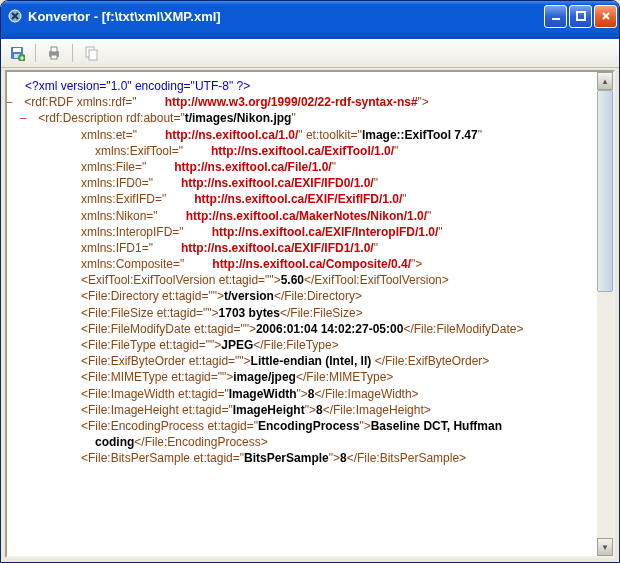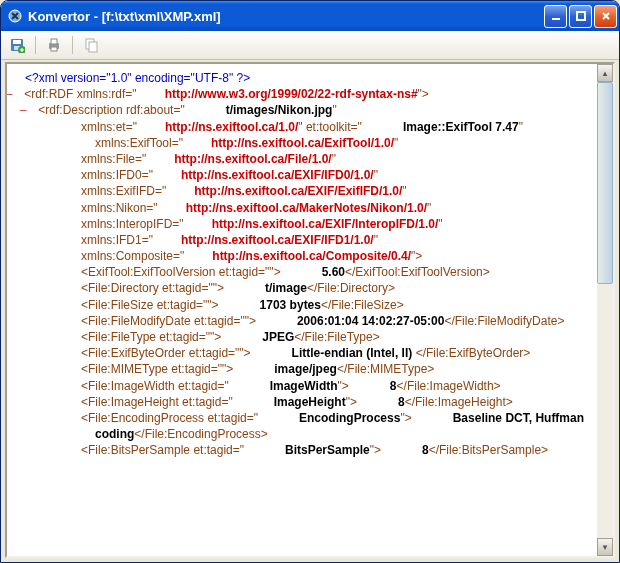--- a/index.html
+++ b/index.html
@@ -19,21 +19,21 @@
     box-sizing: border-box;
     display: flex;
     flex-direction: column;
     background: #ece9d8;
   }
   .titlebar {
     height: 30px;
     background: linear-gradient(to bottom, #3f8cf3 0%, #0c5ad6 10%, #0c5ad6 80%, #064bc1 100%);
     display: flex;
     align-items: center;
-    padding: 0 2px 0 6px;
+    padding: 0 2px 8px 6px;
     color: #fff;
     font-weight: bold;
     font-size: 13px;
   }
   .titlebar .app-icon {
     width: 16px;
     height: 16px;
     margin-right: 5px;
     display: flex;
     align-items: center;
@@ -126,21 +126,21 @@
   }
   .sb-track { flex:1; }
   .dash {
     color: #c04040;
     display:inline-block;
     width: 10px;
     text-align:center;
   }
   .t-blue { color: #0000cc; }
   .t-red { color: #cc0000; margin-left: 28px; }
-  .t-black { color: #000; font-weight: bold; margin-left: 41px; }
+  .t-black { color: #000; font-weight: bold; }
   .t-brown { color: #8b4513; }
   .row { padding-left: 14px; text-indent:-14px;}
   .i1 { margin-left: 14px; }
   .i3 { margin-left: 70px; }
   .bold { font-weight:bold; }
 </style>
 </head>
 <body>
 
 <div class="window">
@@ -222,21 +222,21 @@
 
       <div class="row i3"><span class="t-brown">xmlns:InteropIFD="</span><span class="t-red bold">http://ns.exiftool.ca/EXIF/InteropIFD/1.0/</span><span class="t-brown">"</span></div>
 
       <div class="row i3"><span class="t-brown">xmlns:IFD1="</span><span class="t-red bold">http://ns.exiftool.ca/EXIF/IFD1/1.0/</span><span class="t-brown">"</span></div>
 
       <div class="row i3"><span class="t-brown">xmlns:Composite="</span><span class="t-red bold">http://ns.exiftool.ca/Composite/0.4/</span><span class="t-brown">"&gt;</span></div>
 
       <div class="row i3"><span class="t-brown">&lt;ExifTool:ExifToolVersion et:tagid=""&gt;</span><span class="t-black">5.60</span><span class="t-brown">&lt;/ExifTool:ExifToolVersion&gt;</span></div>
 
 
-      <div class="row i3"><span class="t-brown">&lt;File:Directory et:tagid=""&gt;</span><span class="t-black">t/image</span><span class="t-brown">&lt;/File:Directory&gt;</span></div>
+      <div class="row i3"><span class="t-brown">&lt;File:Directory et:tagid=""&gt;</span><span class="t-black">t/version</span><span class="t-brown">&lt;/File:Directory&gt;</span></div>
 
       <div class="row i3"><span class="t-brown">&lt;File:FileSize et:tagid=""&gt;</span><span class="t-black">1703 bytes</span><span class="t-brown">&lt;/File:FileSize&gt;</span></div>
 
       <div class="row i3"><span class="t-brown">&lt;File:FileModifyDate et:tagid=""&gt;</span><span class="t-black">2006:01:04 14:02:27-05:00</span><span class="t-brown">&lt;/File:FileModifyDate&gt;</span></div>
 
       <div class="row i3"><span class="t-brown">&lt;File:FileType et:tagid=""&gt;</span><span class="t-black">JPEG</span><span class="t-brown">&lt;/File:FileType&gt;</span></div>
 
       <div class="row i3"><span class="t-brown">&lt;File:ExifByteOrder et:tagid=""&gt;</span><span class="t-black">Little-endian (Intel, II)</span> <span class="t-brown">&lt;/File:ExifByteOrder&gt;</span></div>
 
       <div class="row i3"><span class="t-brown">&lt;File:MIMEType et:tagid=""&gt;</span><span class="t-black">image/jpeg</span><span class="t-brown">&lt;/File:MIMEType&gt;</span></div>

